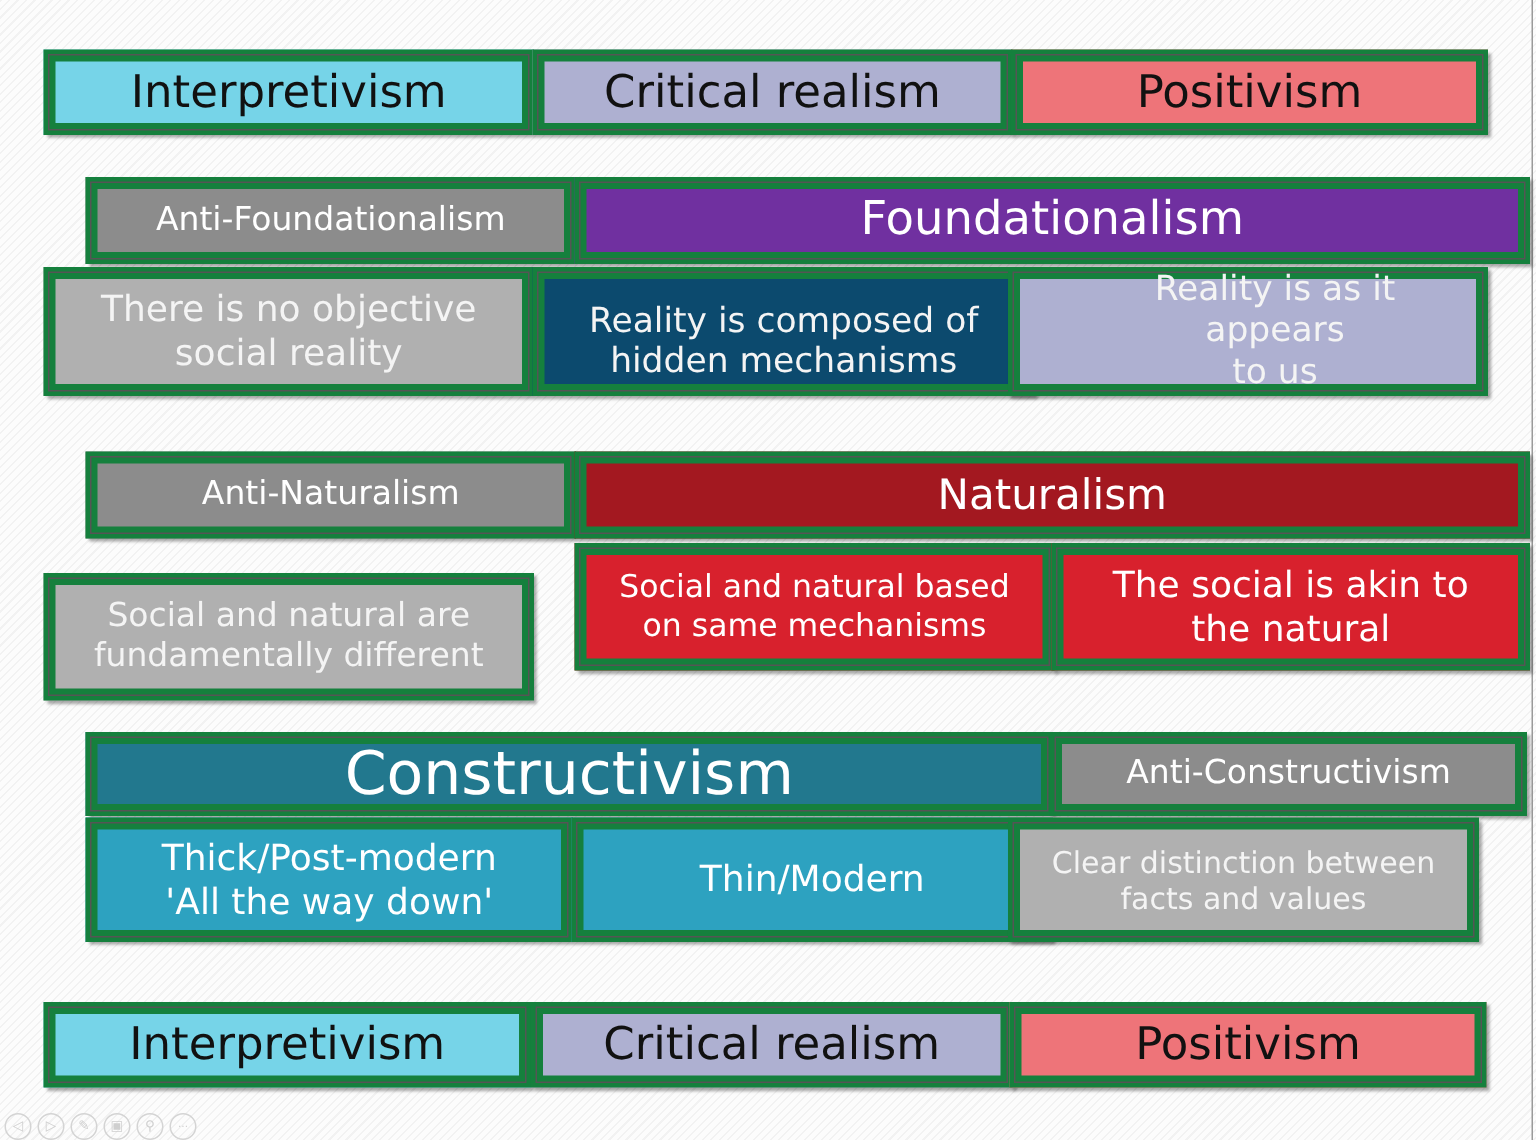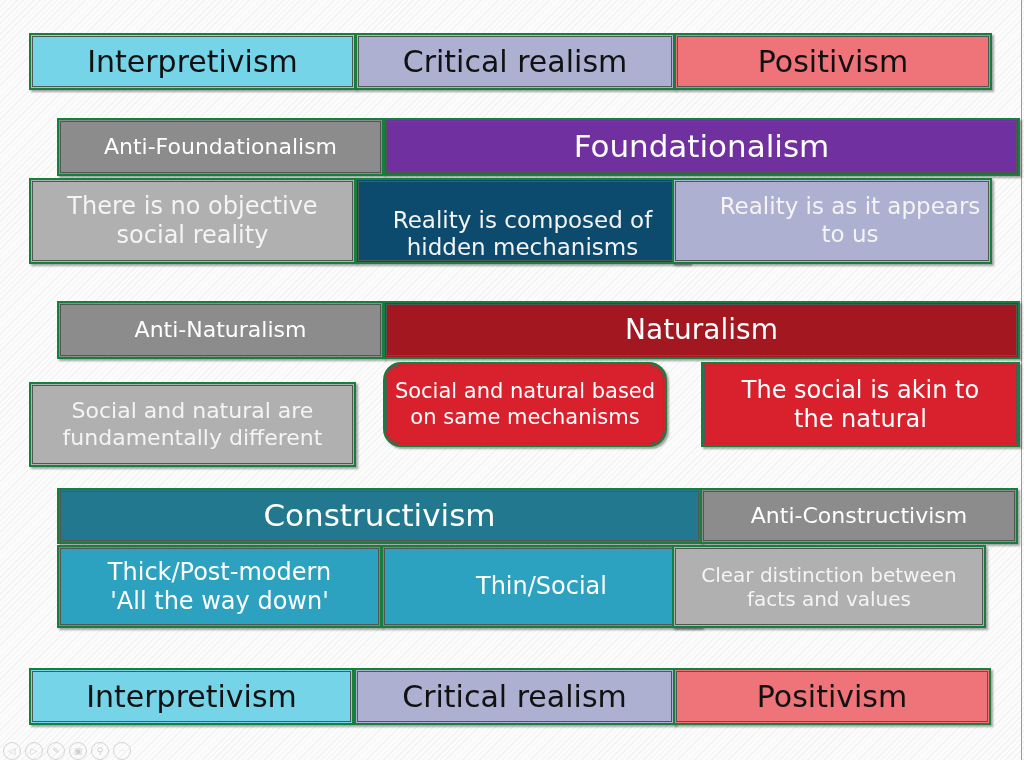--- a/index.html
+++ b/index.html
@@ -10,21 +10,21 @@
       background-color: #fbfbfb;
       background-image: repeating-linear-gradient(135deg, #f2f2f2 0px, #f2f2f2 1px, #fcfcfc 1px, #fcfcfc 4px);
     }
     .edge-line {
       position: absolute; left: 1021px; top: 0; width: 1px; height: 760px; background: #9a9a9a;
     }
     .cell {
       position: absolute;
       display: flex; align-items: center; justify-content: center;
       text-align: center;
-      border: 2px solid #15803d;
+      border: 8px solid #15803d;
       outline: 1px solid #555;
       outline-offset: -4px;
       box-shadow: 2px 2px 2px rgba(0,0,0,0.35);
       line-height: 1.2;
       padding: 0 4px;
     }
     .cell span { display: block; white-space: pre-line; }
     .dark-text { color: #111; }
     .light-text { color: #ffffff; margin-left: 28px; }
     .faded-text { color: #f4f4f4; }
@@ -83,43 +83,43 @@
   <div class="cell light-text" style="left:29px; top:301px; width:327px; height:58px; background:#8c8c8c; font-size:22px;">
     <span>Anti-Naturalism</span>
   </div>
   <div class="cell light-text" style="left:355px; top:301px; width:637px; height:58px; background:#a31820; font-size:28px;">
     <span>Naturalism</span>
   </div>
   <div class="cell faded-text" style="left:29px; top:382px; width:327px; height:85px; background:#b0b0b0; font-size:22px;">
     <span>Social and natural are
 fundamentally different</span>
   </div>
-  <div class="cell light-text" style="left:355px; top:362px; width:284px; height:85px; background:#d8212d; font-size:21px;border-radius:18px;">
+  <div class="cell light-text" style="left:355px; top:362px; width:320px; height:85px; background:#d8212d; font-size:21px;">
     <span>Social and natural based
 on same mechanisms</span>
   </div>
   <div class="cell light-text" style="left:673px; top:362px; width:319px; height:85px; background:#d8212d; font-size:24px;">
     <span>The social is akin to
 the natural</span>
   </div>
 </div>
 
 <div>
-  <div class="cell light-text" style="left:29px; top:488px; width:645px; height:56px; background:#22788e; font-size:31px;">
+  <div class="cell light-text" style="left:29px; top:488px; width:645px; height:56px; background:#22788e; font-size:40px;">
     <span>Constructivism</span>
   </div>
   <div class="cell light-text" style="left:672px; top:488px; width:318px; height:56px; background:#8c8c8c; font-size:22px;">
     <span>Anti-Constructivism</span>
   </div>
   <div class="cell light-text" style="left:29px; top:545px; width:325px; height:83px; background:#2da2c0; font-size:24px;">
     <span>Thick/Post-modern
 'All the way down'</span>
   </div>
   <div class="cell light-text" style="left:353px; top:545px; width:321px; height:83px; background:#2da2c0; font-size:24px;">
-    <span>Thin/Social</span>
+    <span>Thin/Modern</span>
   </div>
   <div class="cell faded-text" style="left:672px; top:545px; width:314px; height:83px; background:#b0b0b0; font-size:20px;">
     <span>Clear distinction between
 facts and values</span>
   </div>
 </div>
 
 <div>
   <div class="cell dark-text" style="left:29px; top:668px; width:325px; height:57px; background:#76d4e8; font-size:30px;">
     <span>Interpretivism</span>

